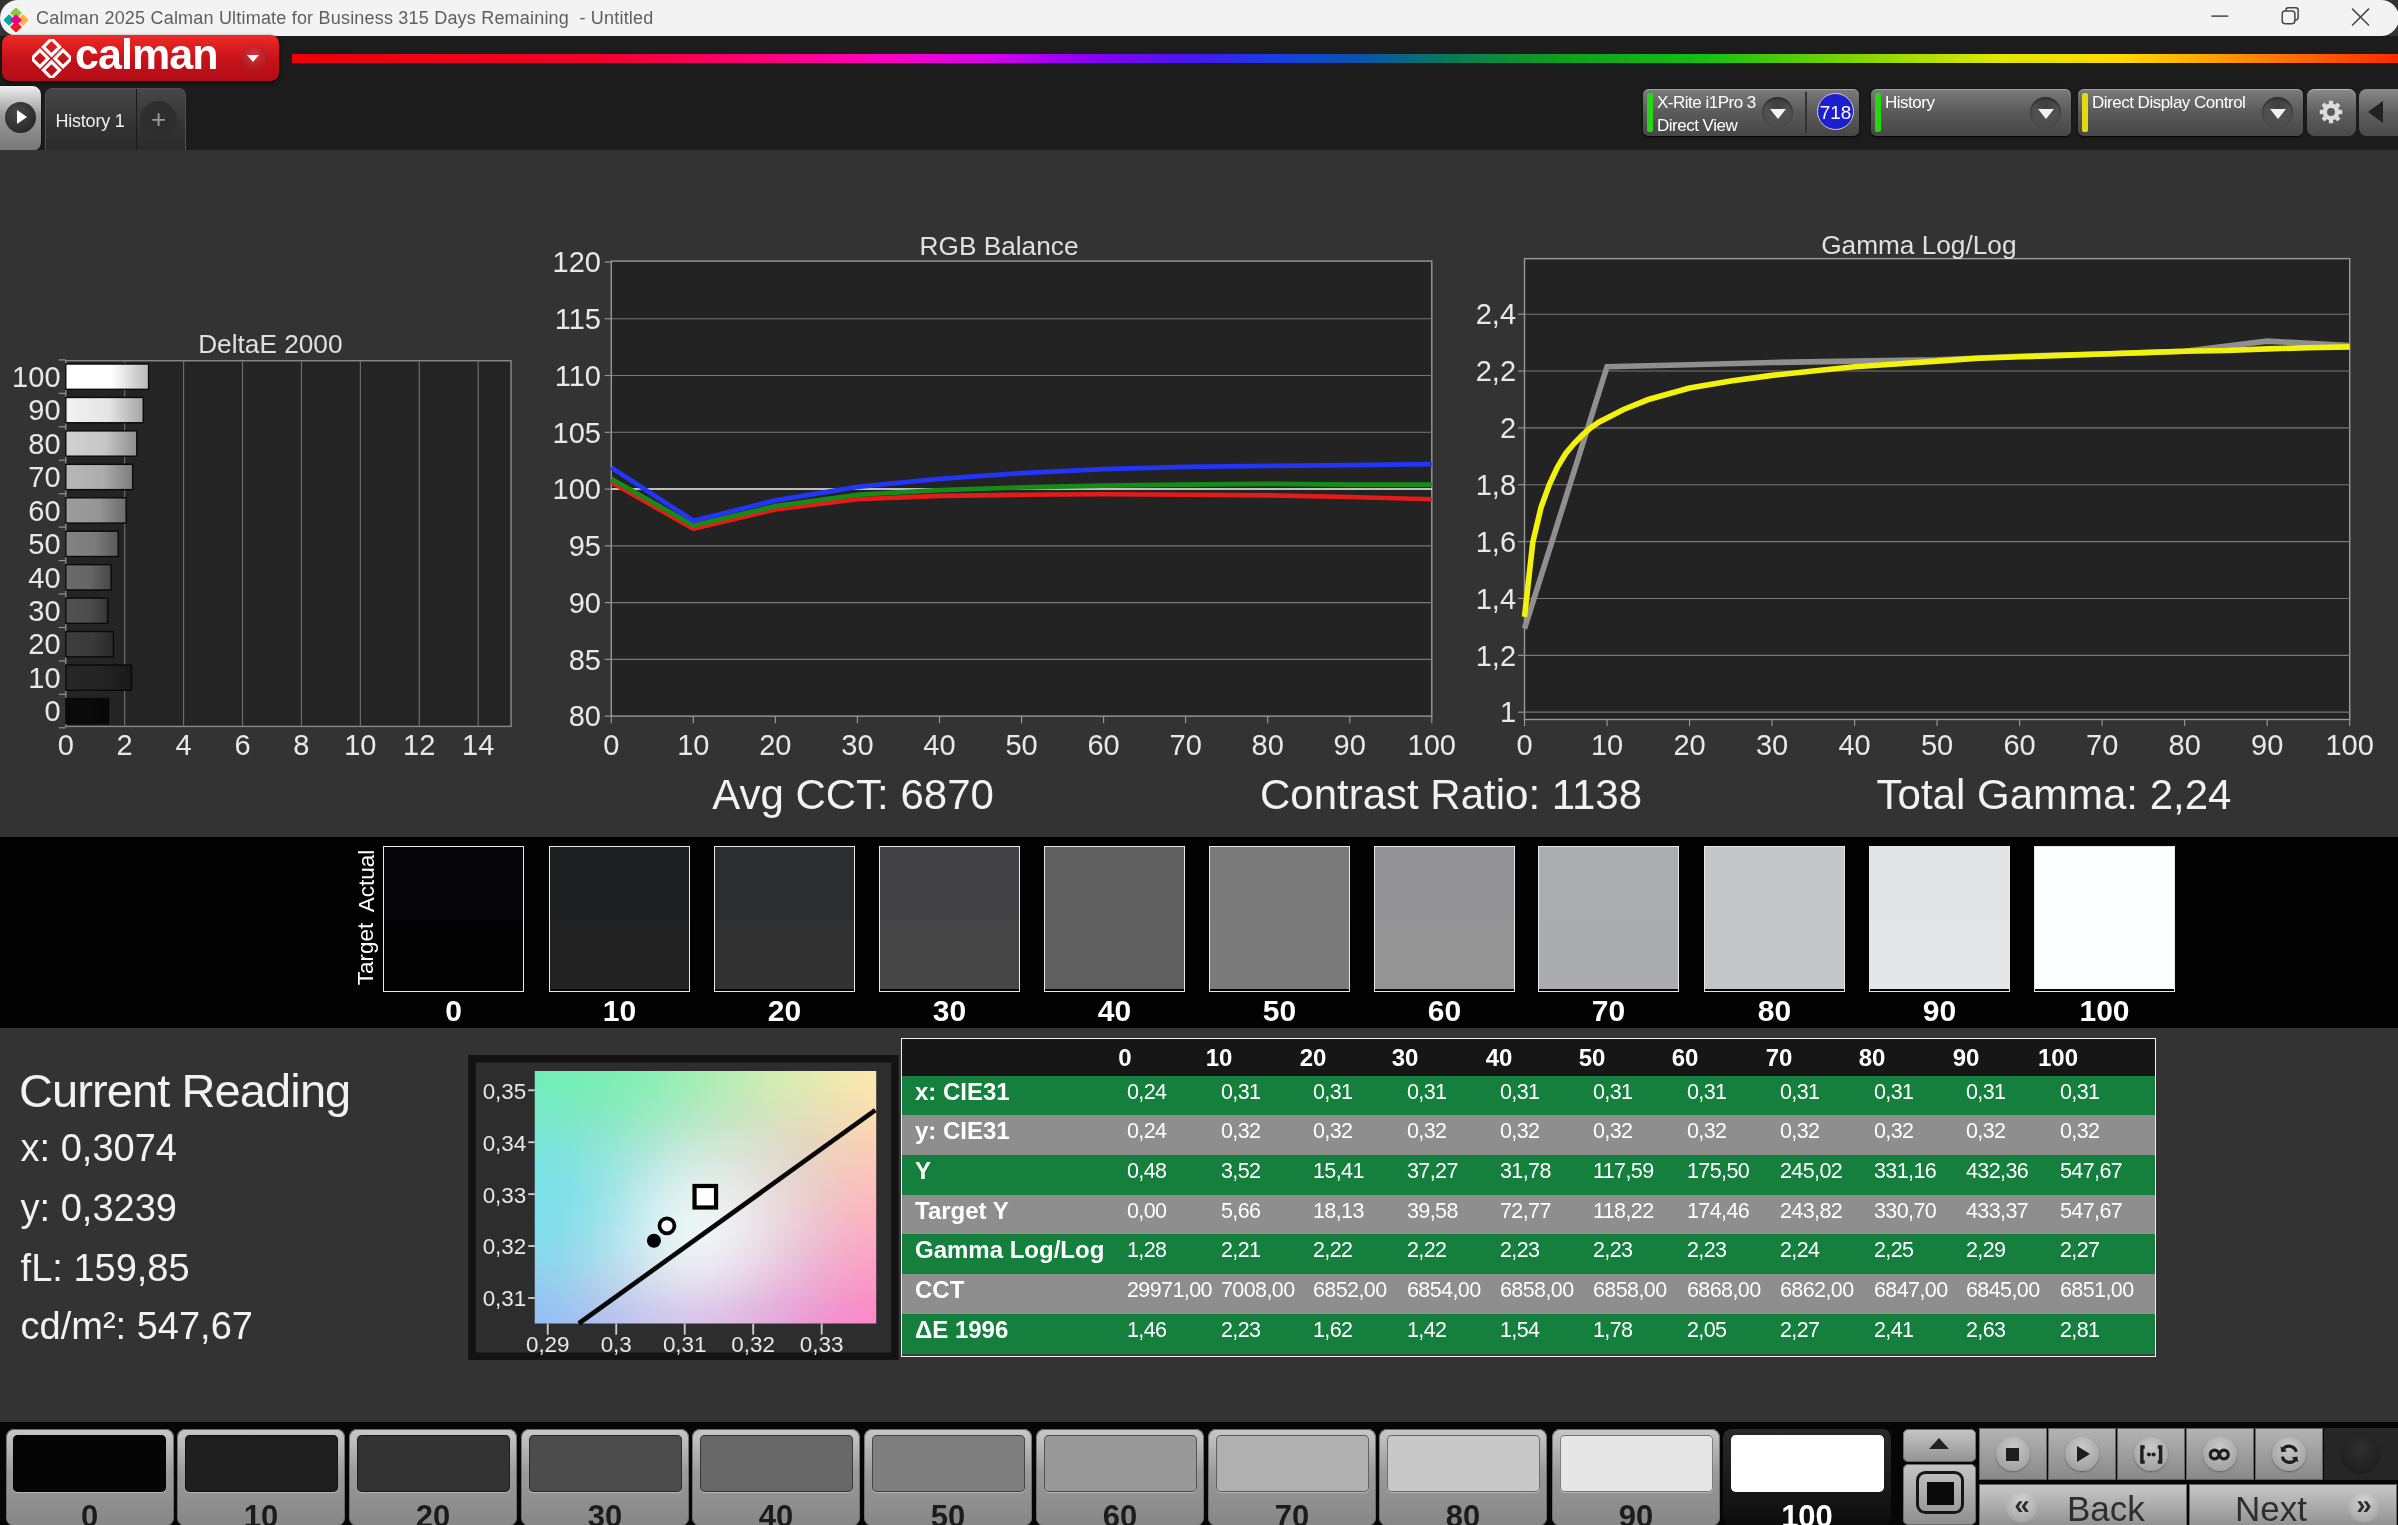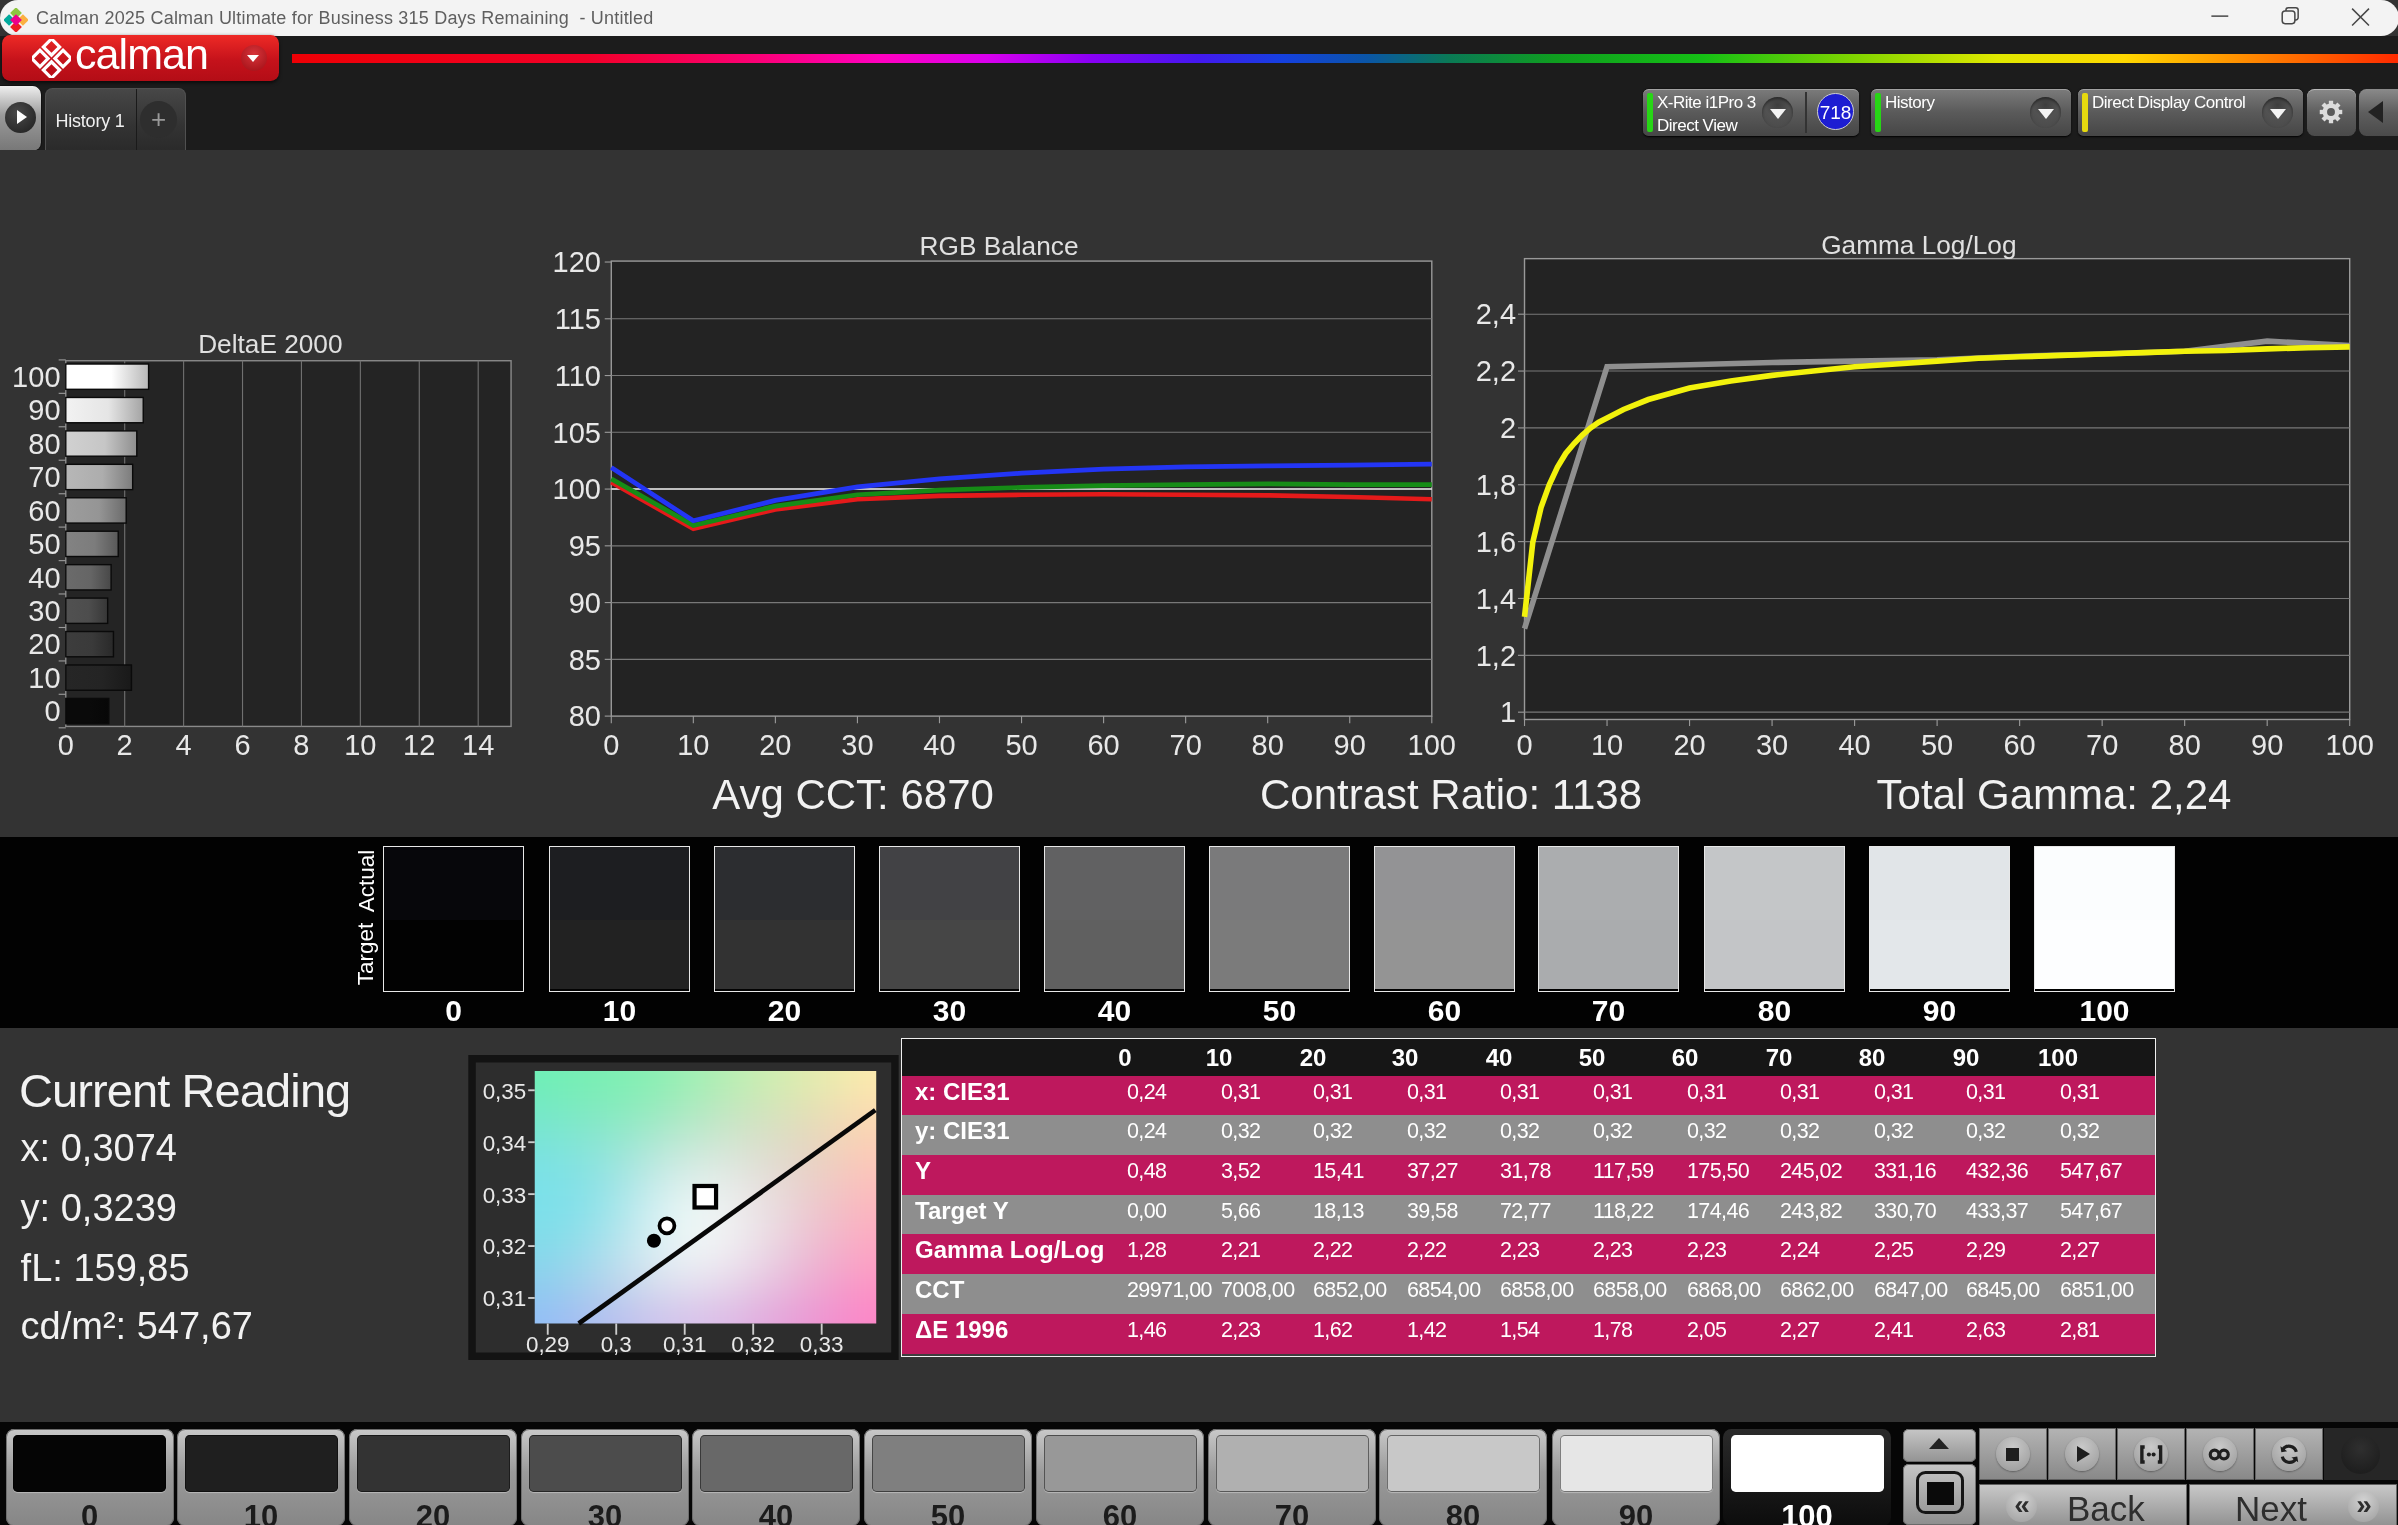--- a/index.html
+++ b/index.html
@@ -5,21 +5,21 @@
 html,body{margin:0;padding:0;}
 body{width:2399px;height:1525px;overflow:hidden;background:#333333;font-family:"Liberation Sans",sans-serif;position:relative;}
 .abs{position:absolute;}
 
 #titlebar{position:absolute;left:0;top:0;width:2399px;height:36px;background:#f3f3f3;border-radius:18px;}
 #titletext{position:absolute;left:36px;top:8.4px;font-size:18px;letter-spacing:0.2px;color:#5f5f5f;}
 
 #header{position:absolute;left:0;top:36px;width:2399px;height:114px;background:#1c1c1c;}
 #calmanbtn{position:absolute;left:1.9px;top:-0.9px;width:277px;height:46px;border-radius:8.4px;
  background:linear-gradient(#ee2a26,#c5121b 55%,#b30d16);box-shadow:0 1.9px 3.7px rgba(0,0,0,.6);}
-#calmanbtn .word{position:absolute;left:73px;top:-4.7px;font-size:43px;font-weight:normal;color:#fff;letter-spacing:-0.9px;}
+#calmanbtn .word{position:absolute;left:73px;top:-4.7px;font-size:43px;font-weight:bold;color:#fff;letter-spacing:-0.9px;}
 #caldrop{position:absolute;left:239px;top:9.4px;width:26px;height:26px;border-radius:50%;
  background:radial-gradient(circle at 50% 35%,#d7343a,#9f0e15);}
 #caldrop:after{content:"";position:absolute;left:6.6px;top:10.3px;border-left:6.6px solid transparent;border-right:6.6px solid transparent;border-top:7.5px solid #fff;}
 #rainbow{position:absolute;left:292px;top:18px;width:2106px;height:9.4px;
  background:linear-gradient(90deg,#ee0005 0%,#f10028 14%,#fb0075 22%,#ff00c0 28%,#d900ee 33%,#8800f5 38%,#4418f0 43%,#1540e0 47%,#0a55a8 51%,#0a7a55 55%,#0f9e1f 60%,#15c015 67%,#7ed400 74%,#e0e800 81%,#ffd800 87%,#ff8800 93%,#ff2a00 100%);}
 
 #tabarrow{position:absolute;left:0;top:49px;width:41px;height:65px;border-radius:0 9.4px 9.4px 0;
  background:linear-gradient(#efefef,#9a9a9a 45%,#777);border:0.9px solid #111;border-left:none;}
 #tabarrow .circ{position:absolute;left:4.7px;top:16px;width:31px;height:31px;border-radius:50%;background:radial-gradient(circle at 40% 35%,#4a4a4a,#1d1d1d);}
 #tabarrow .circ:after{content:"";position:absolute;left:12px;top:7.5px;border-top:7.5px solid transparent;border-bottom:7.5px solid transparent;border-left:10.3px solid #fff;}
@@ -51,21 +51,21 @@
 .sw .t{position:absolute;left:0;top:73px;width:100%;height:69px;}
 .swlab{position:absolute;top:157px;width:141px;text-align:center;font-size:30px;font-weight:bold;color:#fff;}
 .rot{position:absolute;color:#fff;font-size:22.5px;width:94px;text-align:center;transform:rotate(-90deg);transform-origin:center;}
 
 #curread{position:absolute;left:19px;top:913px;font-size:47px;letter-spacing:-0.9px;color:#f2f2f2;}
 .cr{position:absolute;left:20.6px;font-size:38px;color:#f2f2f2;}
 
 #tbl{position:absolute;left:901px;top:888px;width:1255px;height:319px;border:1.9px solid #f0f0f0;box-sizing:border-box;background:#3e3e3e;}
 .trow{position:absolute;left:0;width:100%;height:40px;}
 .trow.hdr{background:#161616;height:37px;}
-.trow.dark{background:#be185d;}
+.trow.dark{background:#15803d;}
 .trow.lite{background:#8e8e8e;}
 .tc{position:absolute;top:3.7px;font-size:21.5px;letter-spacing:-0.6px;color:#fff;white-space:nowrap;}
 .thc{position:absolute;top:4.7px;font-size:24px;font-weight:bold;color:#fff;text-align:center;width:94px;}
 .tlab{position:absolute;left:13px;top:1.9px;font-size:24px;font-weight:bold;color:#fff;white-space:nowrap;}
 
 #botband{position:absolute;left:0;top:1272px;width:2399px;height:103px;background:#060606;}
 .pbtn{position:absolute;top:6.6px;width:168px;height:97px;border-radius:8.4px;background:linear-gradient(#c9c9c9,#9a9a9a 45%,#868686);box-shadow:inset 0 0 0 0.9px #6a6a6a;}
 .pbtn .swi{position:absolute;left:7.5px;top:6.6px;width:153px;height:57px;border-radius:4.7px;box-shadow:inset 0 0 0 0.9px rgba(0,0,0,.5),0 0.9px 0.9px rgba(255,255,255,.35);}
 .pbtn .pl{position:absolute;left:0;top:70px;width:100%;text-align:center;font-size:31px;font-weight:bold;color:#1c1c1c;}
 .pbtn.sel{background:linear-gradient(#2a2a2a,#0c0c0c);box-shadow:none;}

